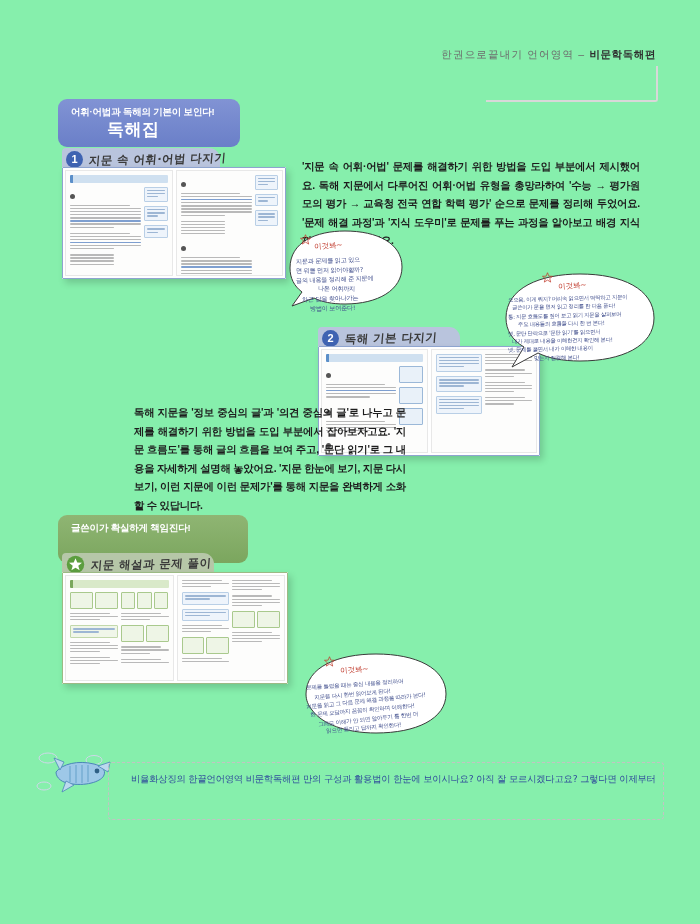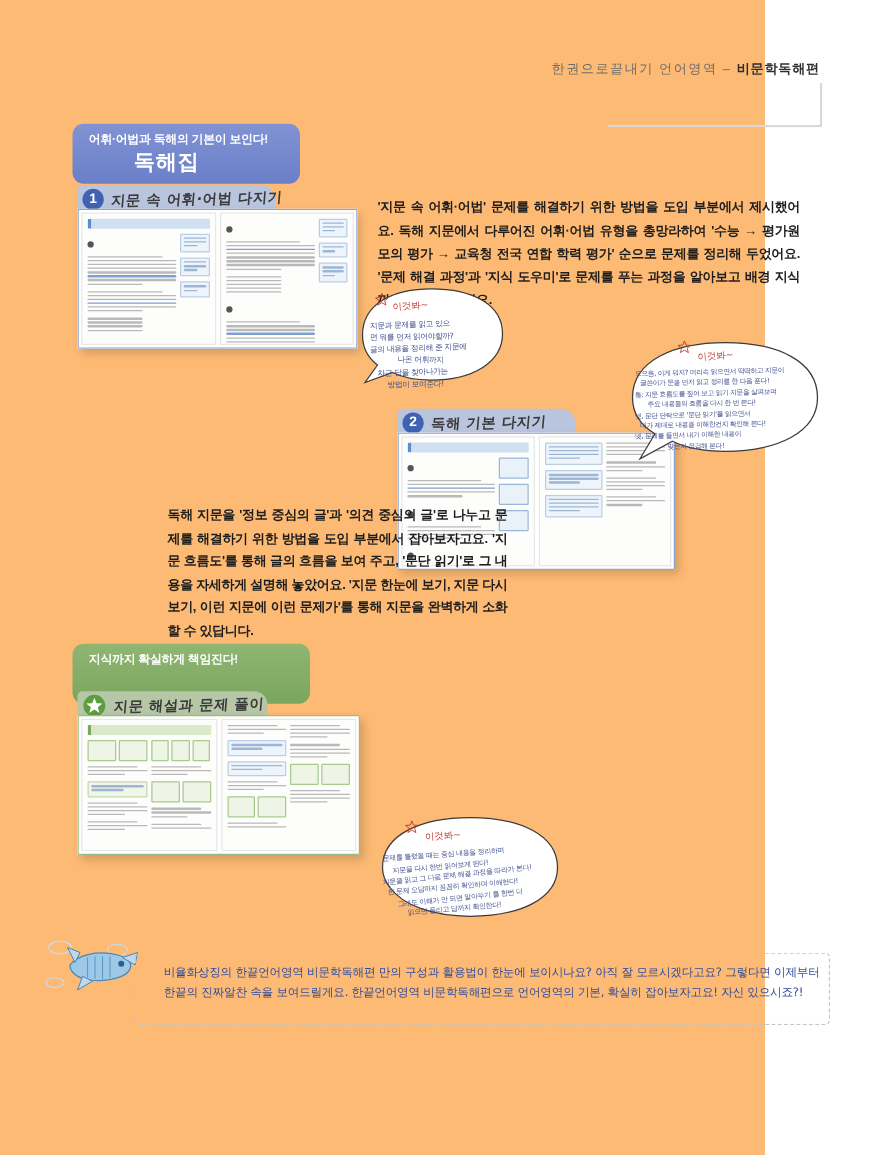--- a/index.html
+++ b/index.html
@@ -12,23 +12,23 @@
     background: #ffffff;
     font-family: "Liberation Sans", "DejaVu Sans", sans-serif;
     position: relative;
     overflow: hidden;
     color: #222;
   }
 
   .page {
     position: absolute;
     left: 0; top: 0;
-    width: 612px;
+    width: 700px;
     height: 924px;
-    background: #fdba74;
+    background: #86efac;
   }
 
   
   .page-header {
     position: absolute;
     left: 0; top: 44px;
     width: 700px;
     height: 40px;
   }
   .header-title {
@@ -510,21 +510,21 @@
         <div class="bub-line" style="font-size:5.4px; transform:rotate(-1deg); margin-left:4px;">내가 제대로 내용을 이해한건지 확인해 본다!</div>
         <div class="bub-line" style="font-size:5.4px; transform:rotate(-1.5deg);">넷, 문제를 풀면서 내가 이해한 내용이</div>
         <div class="bub-line" style="font-size:5.4px; transform:rotate(-1deg); margin-left:26px;">맞는지 점검해 본다!</div>
       </div>
     </div>
   </div>
 
   <div class="copy" style="left:134px; top:404px; width:272px;">독해 지문을 '정보 중심의 글'과 '의견 중심의 글'로 나누고 문제를 해결하기 위한 방법을 도입 부분에서 잡아보자고요. '지문 흐름도'를 통해 글의 흐름을 보여 주고, '문단 읽기'로 그 내용을 자세하게 설명해 놓았어요. '지문 한눈에 보기, 지문 다시 보기, 이런 지문에 이런 문제가'를 통해 지문을 완벽하게 소화할 수 있답니다.</div>
 
   <div class="banner banner-green">
-    <div class="kicker">지식까지 확실하게 책임진다!</div>
+    <div class="kicker">글쓴이가 확실하게 책임진다!</div>
   </div>
 
   <div class="tab tab-green" style="left:62px; top:553px; width:152px;">
     <div class="tab-star">
       <svg width="19" height="19" viewBox="0 0 24 24">
         <circle cx="12" cy="12" r="11" fill="#5c9e3f"></circle>
         <path d="M12 4 L14.2 9.6 L20.2 9.9 L15.5 13.6 L17.2 19.4 L12 16 L6.8 19.4 L8.5 13.6 L3.8 9.9 L9.8 9.6 Z" fill="#ffffff"></path>
       </svg>
     </div>
     <div class="tab-text">지문 해설과 문제 풀이</div>
@@ -654,16 +654,15 @@
       <path d="M24 22 L18 10 L28 14 Z" fill="#bcd9ee" stroke="#4a86b8" stroke-width="0.8"></path>
       <path d="M30 33 L26 44 L38 37 Z" fill="#bcd9ee" stroke="#4a86b8" stroke-width="0.8"></path>
       <path d="M62 18 L74 14 L72 24 Z" fill="#bcd9ee" stroke="#4a86b8" stroke-width="0.8"></path>
       <circle cx="61" cy="23" r="2.4" fill="#2e5f86"></circle>
       <path d="M34 18 L34 34 M40 17 L40 35 M46 17 L46 35 M52 17 L52 34" stroke="#5e9cc6" stroke-width="0.9"></path>
     </svg>
   </div>
 
   <div class="footer-note">
     <div class="footer-line">비율화상징의 한끝언어영역 비문학독해편 만의 구성과 활용법이 한눈에 보이시나요? 아직 잘 모르시겠다고요? 그렇다면 이제부터</div>
-    <div class="footer-line">한끝의 진짜알찬 속을 보여드릴게요. 한끝언어영역 비문학독해편으로 언어영역의 기본, 확실히 잡아보자고요! 자신 있으시죠?!</div>
   </div>
 
 </div>
 
 </body></html>

